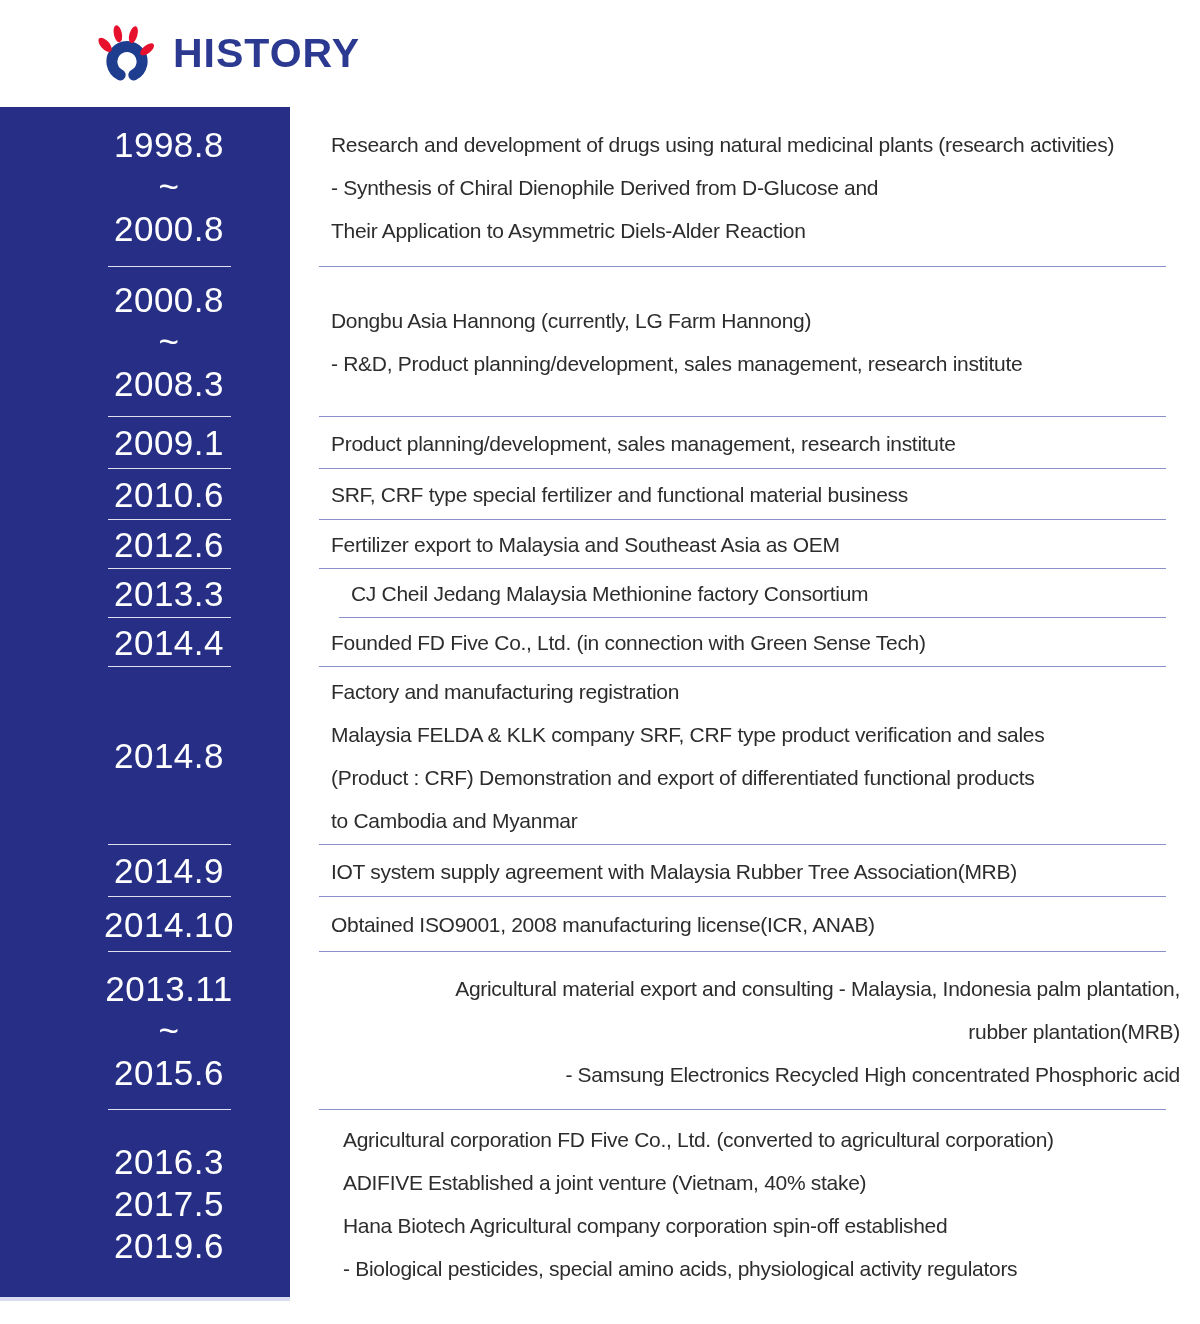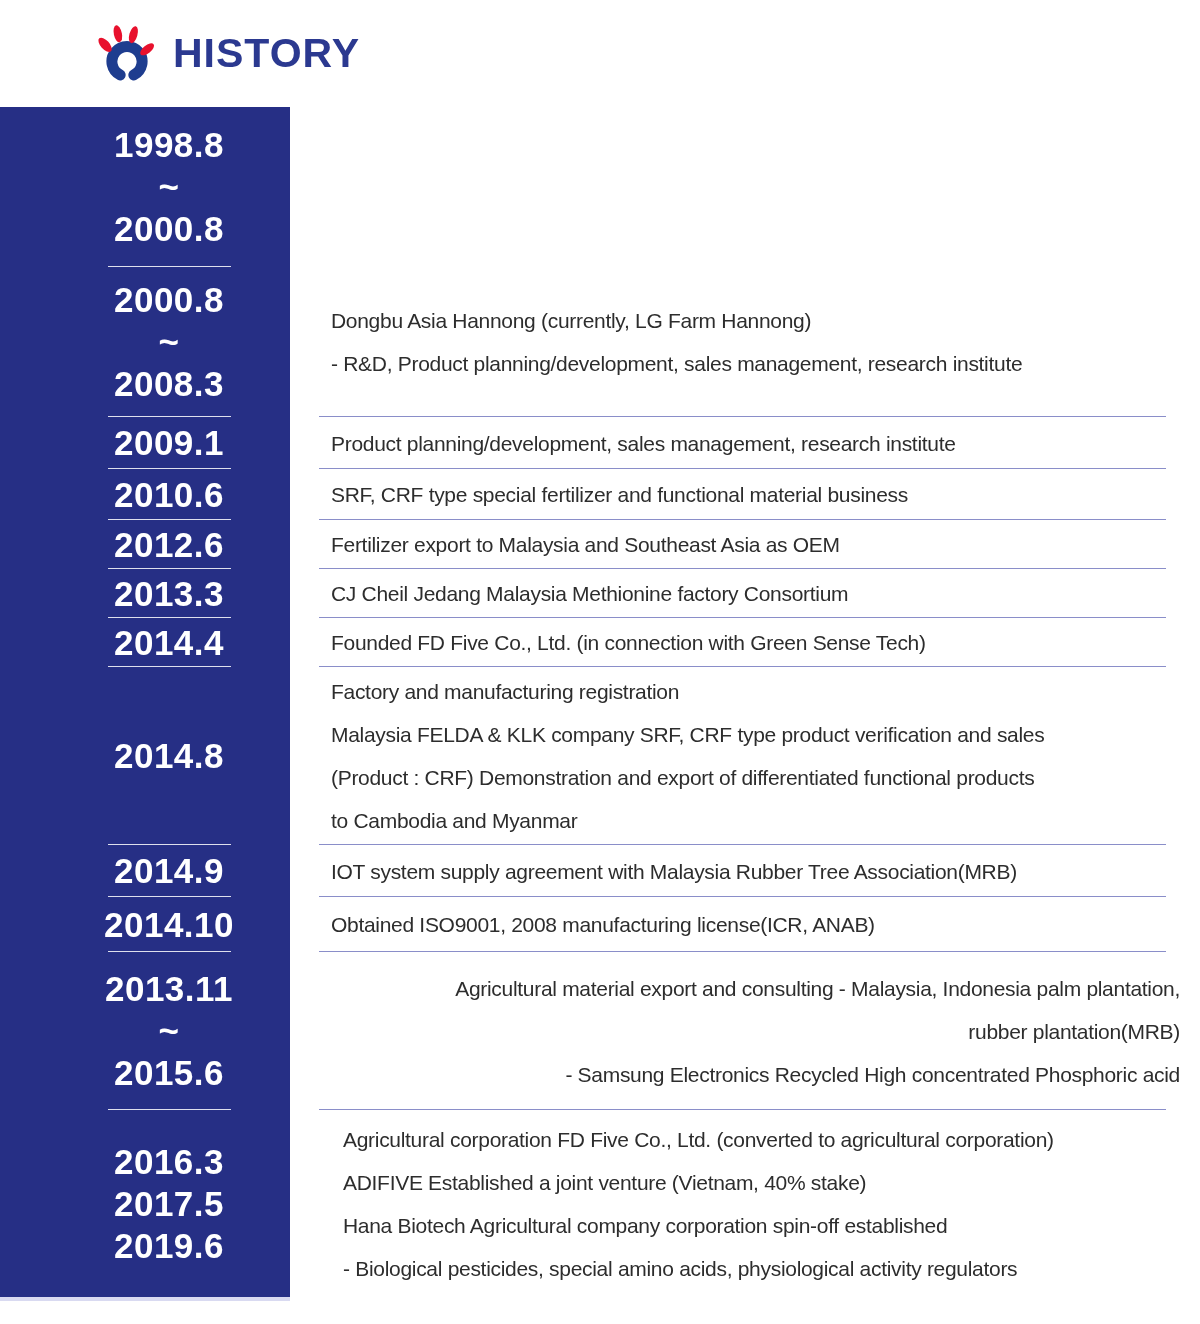--- a/index.html
+++ b/index.html
@@ -44,21 +44,21 @@
   }
   .date-cell{
     width:290px;flex:0 0 290px;
     background:var(--sidebar);
     color:#ffffff;
     display:flex;flex-direction:column;justify-content:center;align-items:center;
     padding-left:48px;
     position:relative;
   }
   .date-line{
-    font-size:35px;font-weight:700;line-height:42px;
+    font-size:35px;font-weight:400;line-height:42px;
     letter-spacing:0.5px;white-space:nowrap;
   }
   .date-underline{
     position:absolute;bottom:0;left:108px;width:123px;height:0;
     border-bottom:1px solid var(--date-underline);
   }
   .content-cell{
     flex:1 1 auto;
     display:flex;flex-direction:column;justify-content:center;
     padding-left:41px;padding-right:20px;
@@ -91,20 +91,26 @@
 <div class="timeline">
   <div class="sidebar-bottom-edge"></div>
 
 <div class="row" style="min-height: 160px;">
       <div class="date-cell">
         <div class="date-line">1998.8</div>
         <div class="date-line">~</div>
         <div class="date-line">2000.8</div>
         <div class="date-underline"></div>
       </div>
+      <div class="content-cell">
+        <div class="content-line">Research and development of drugs using natural medicinal plants (research activities)</div>
+        <div class="content-line">- Synthesis of Chiral Dienophile Derived from D-Glucose and</div>
+        <div class="content-line">Their Application to Asymmetric Diels-Alder Reaction</div>
+        <div class="content-divider"></div>
+      </div>
     </div>
     <div class="row" style="min-height: 150px;">
       <div class="date-cell">
         <div class="date-line">2000.8</div>
         <div class="date-line">~</div>
         <div class="date-line">2008.3</div>
         <div class="date-underline"></div>
       </div>
       <div class="content-cell">
         <div class="content-line">Dongbu Asia Hannong (currently, LG Farm Hannong)</div>
@@ -135,21 +141,21 @@
     <div class="row" style="min-height: 49px;">
       <div class="date-cell">
         <div class="date-line">2012.6</div>
         <div class="date-underline"></div>
       </div>
       <div class="content-cell">
         <div class="content-line">Fertilizer export to Malaysia and Southeast Asia as OEM</div>
         <div class="content-divider"></div>
       </div>
     </div>
-    <div class="row" style="min-height: 49px;">
+    <div class="row" style="min-height: 49px; gap: 20px;">
       <div class="date-cell">
         <div class="date-line">2013.3</div>
         <div class="date-underline"></div>
       </div>
       <div class="content-cell">
         <div class="content-line">CJ Cheil Jedang Malaysia Methionine factory Consortium</div>
         <div class="content-divider"></div>
       </div>
     </div>
     <div class="row" style="min-height: 49px;">

